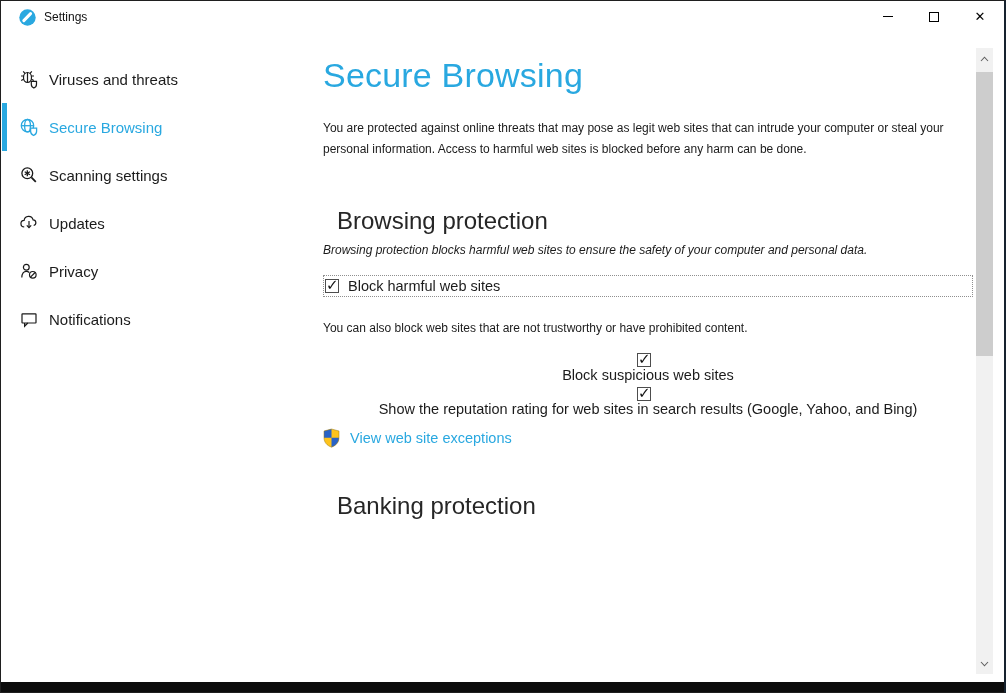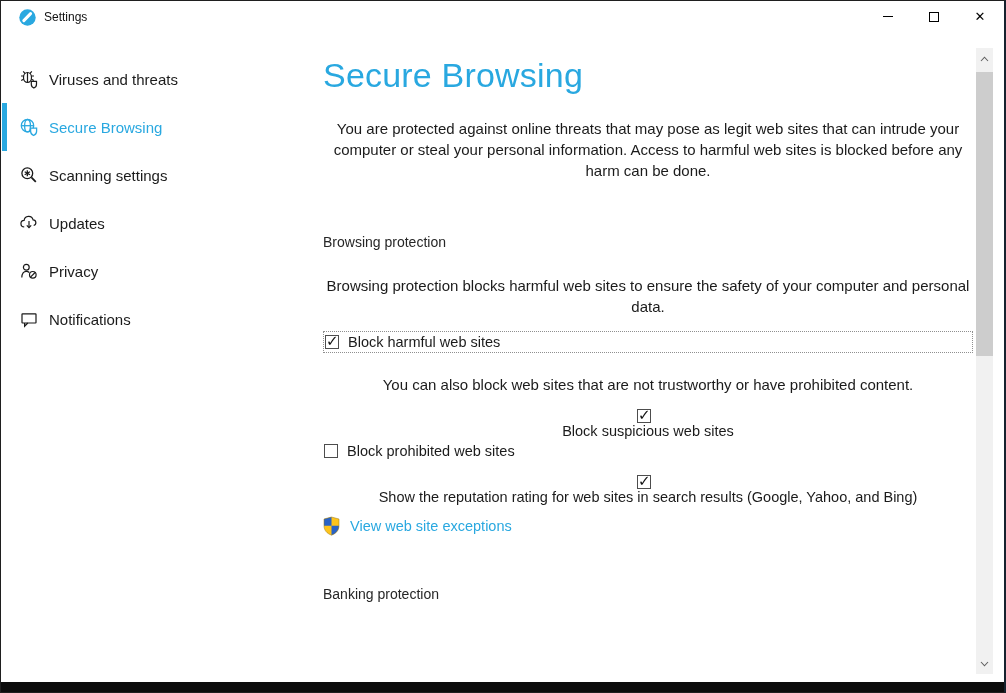--- a/index.html
+++ b/index.html
@@ -46,24 +46,24 @@
 
   
   .content{
     position:absolute; top:46px; left:322px; width:650px; height:610px;
     overflow:hidden; background:#fff;
   }
   h1.page-title{
     margin-top:8px; font-size:34px; line-height:40px; font-weight:300;
     color:var(--accent); letter-spacing:0.2px;
   }
-  .content p{font-size:15px; line-height:21px; color:var(--text);text-align:center;}
+  .content p{font-size:12px; line-height:21px; color:var(--text);}
   .intro{margin-top:23px;}
-  h2.section-h{font-size:14px; font-weight:400; color:#262626; line-height:26px; margin-top:48px;}
-  .desc{margin-top:20px;}
+  h2.section-h{font-size:24px; font-weight:400; color:#262626; line-height:26px; margin-top:48px;margin-left:14px;}
+  .desc{margin-top:6px;font-style:italic;}
   .midtext{margin-top:21px;}
   .ratingtext{margin-top:20px;}
 
   .cb-row{
     display:flex; align-items:center; width:100%; height:20px; cursor:pointer;
   }
   .cb-row.focused{border:1px dotted #8f8f8f; height:22px; margin-top:14px;}
   .cb-row.m14{margin-top:14px;flex-direction:column;}
   .cb-row.m12{margin-top:12px;}
   .checkbox{
@@ -207,24 +207,20 @@
       <span class="cb-label">Block harmful web sites</span>
     </div>
 
     <p class="midtext">You can also block web sites that are not trustworthy or have prohibited content.</p>
 
     <div class="cb-row m14">
       <span class="checkbox checked"></span>
       <span class="cb-label">Block suspicious web sites</span>
     </div>
 
-    <div class="cb-row m12">
-      <span class="checkbox"></span>
-      <span class="cb-label">Block prohibited web sites</span>
-    </div>
 
 
     <div class="cb-row m14">
       <span class="checkbox checked"></span>
       <span class="cb-label">Show the reputation rating for web sites in search results (Google, Yahoo, and Bing)</span>
     </div>
 
     <div class="link-row">
       <span class="uac">
         <svg viewBox="0 0 17 20">

